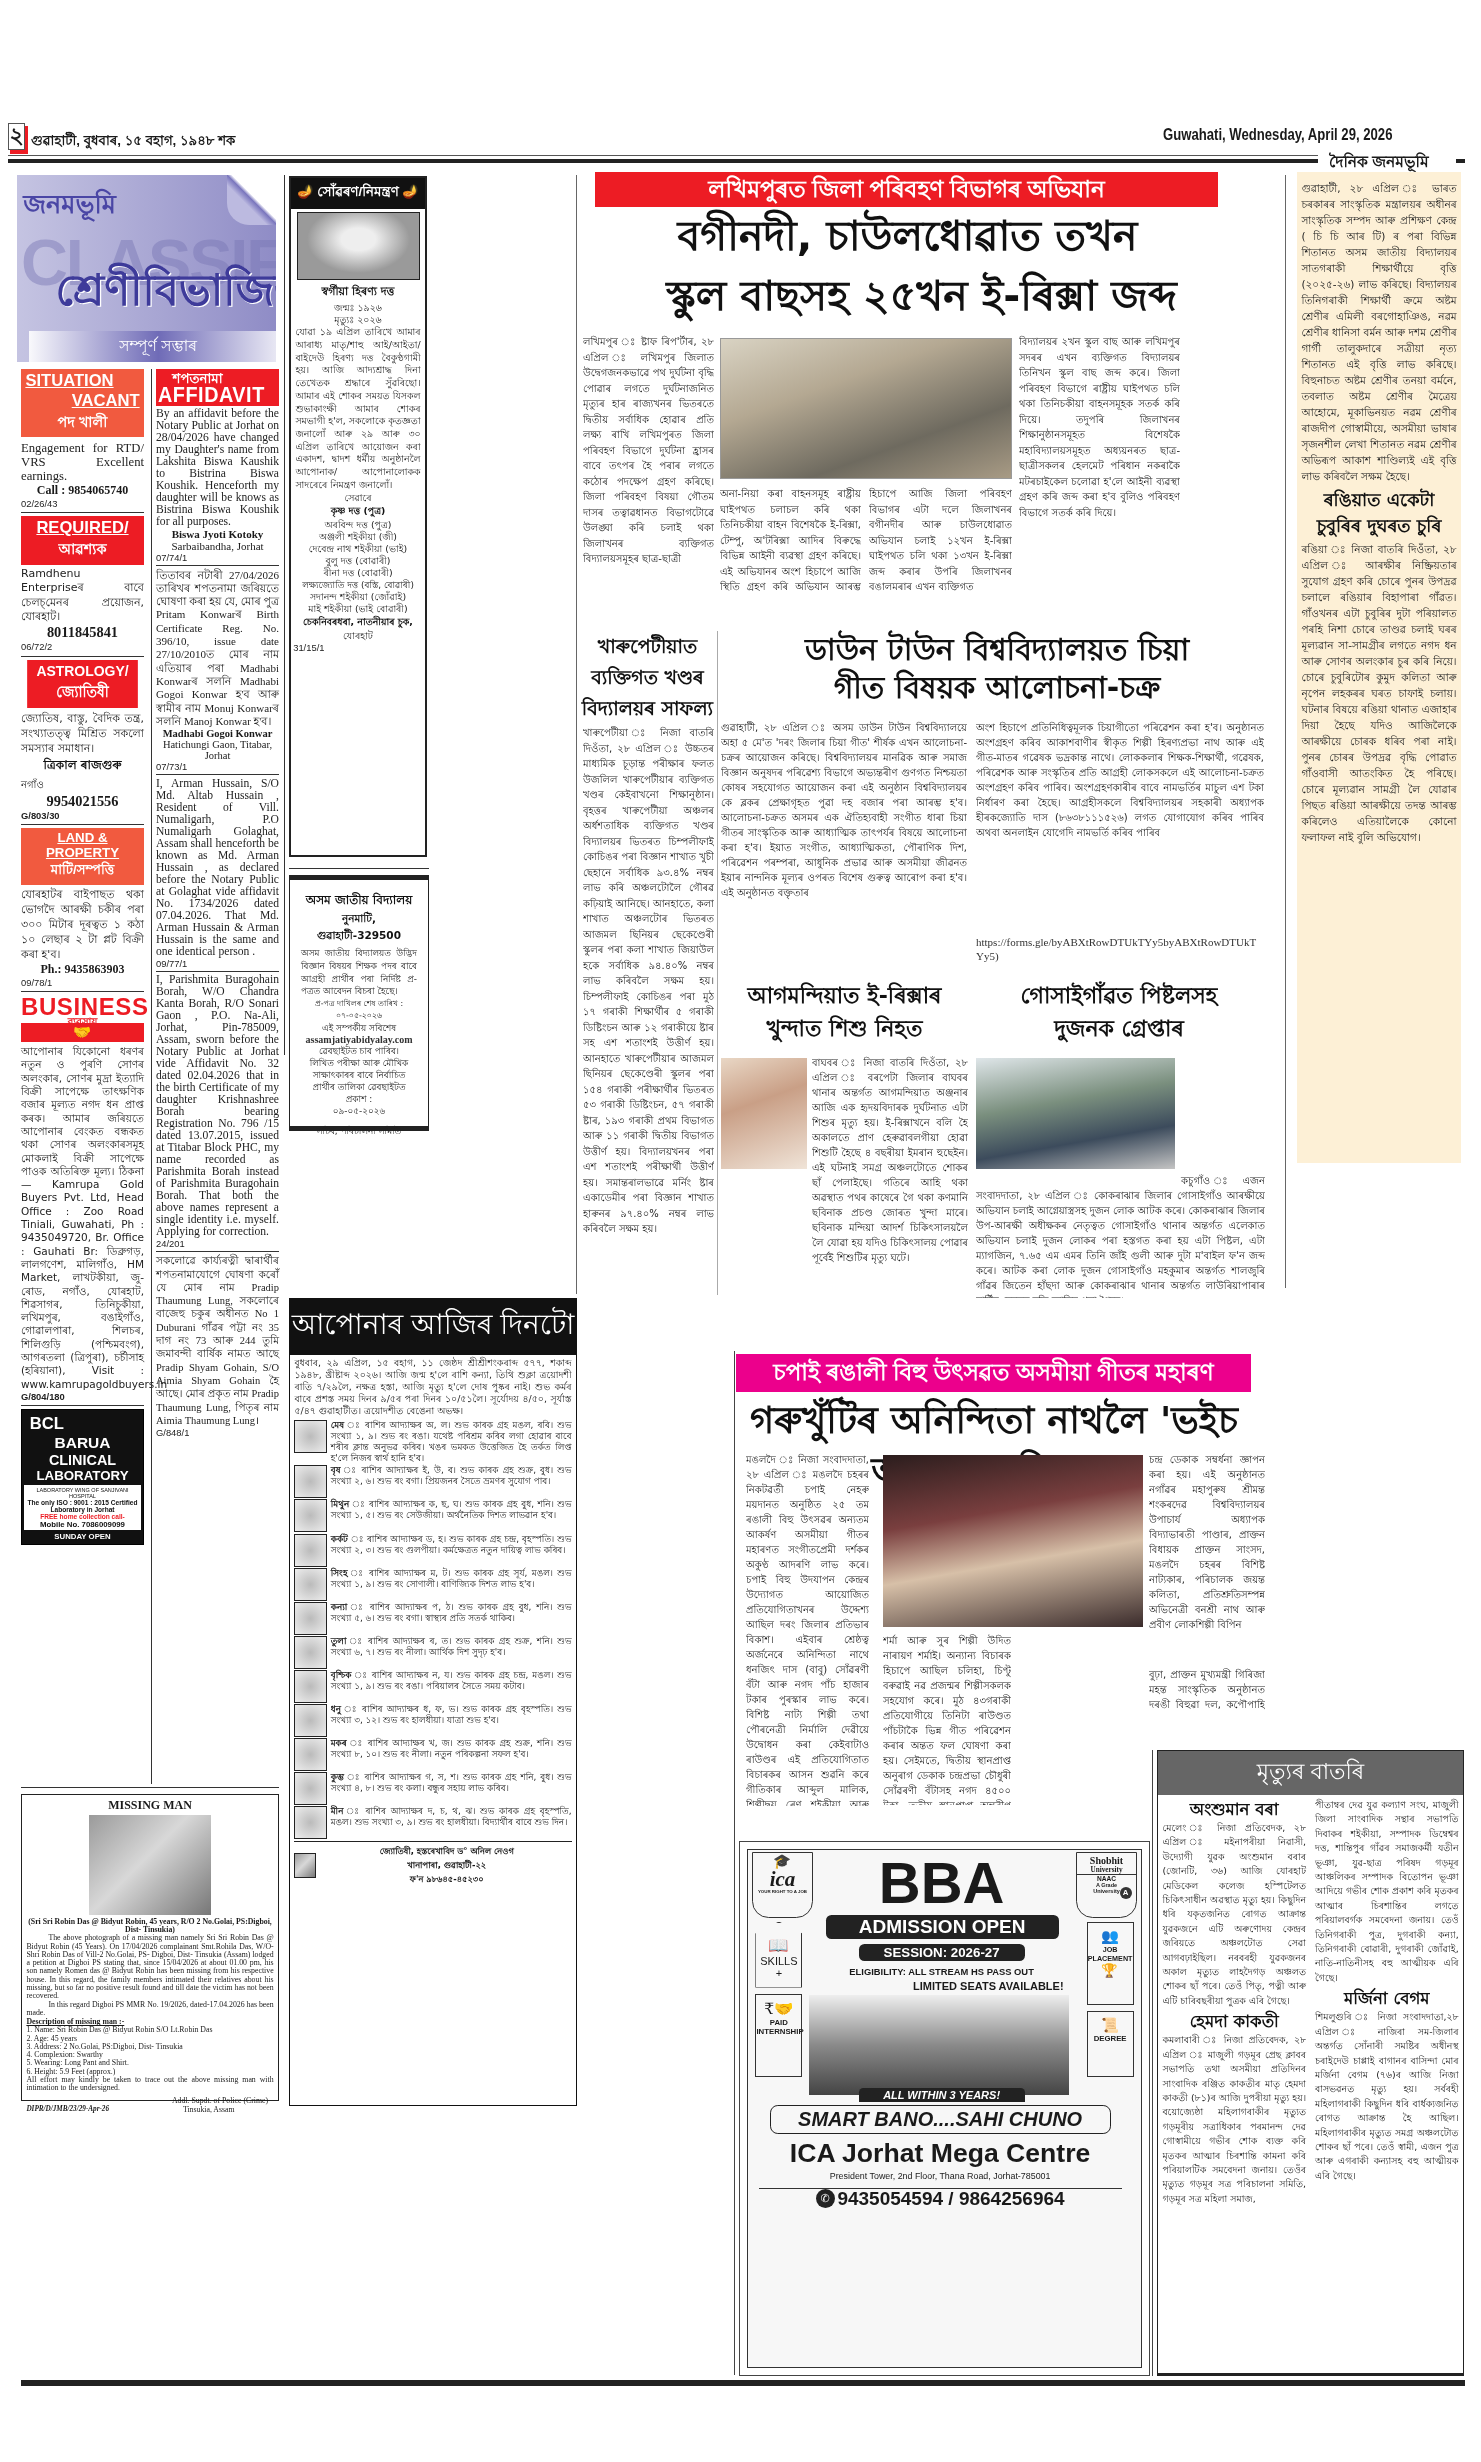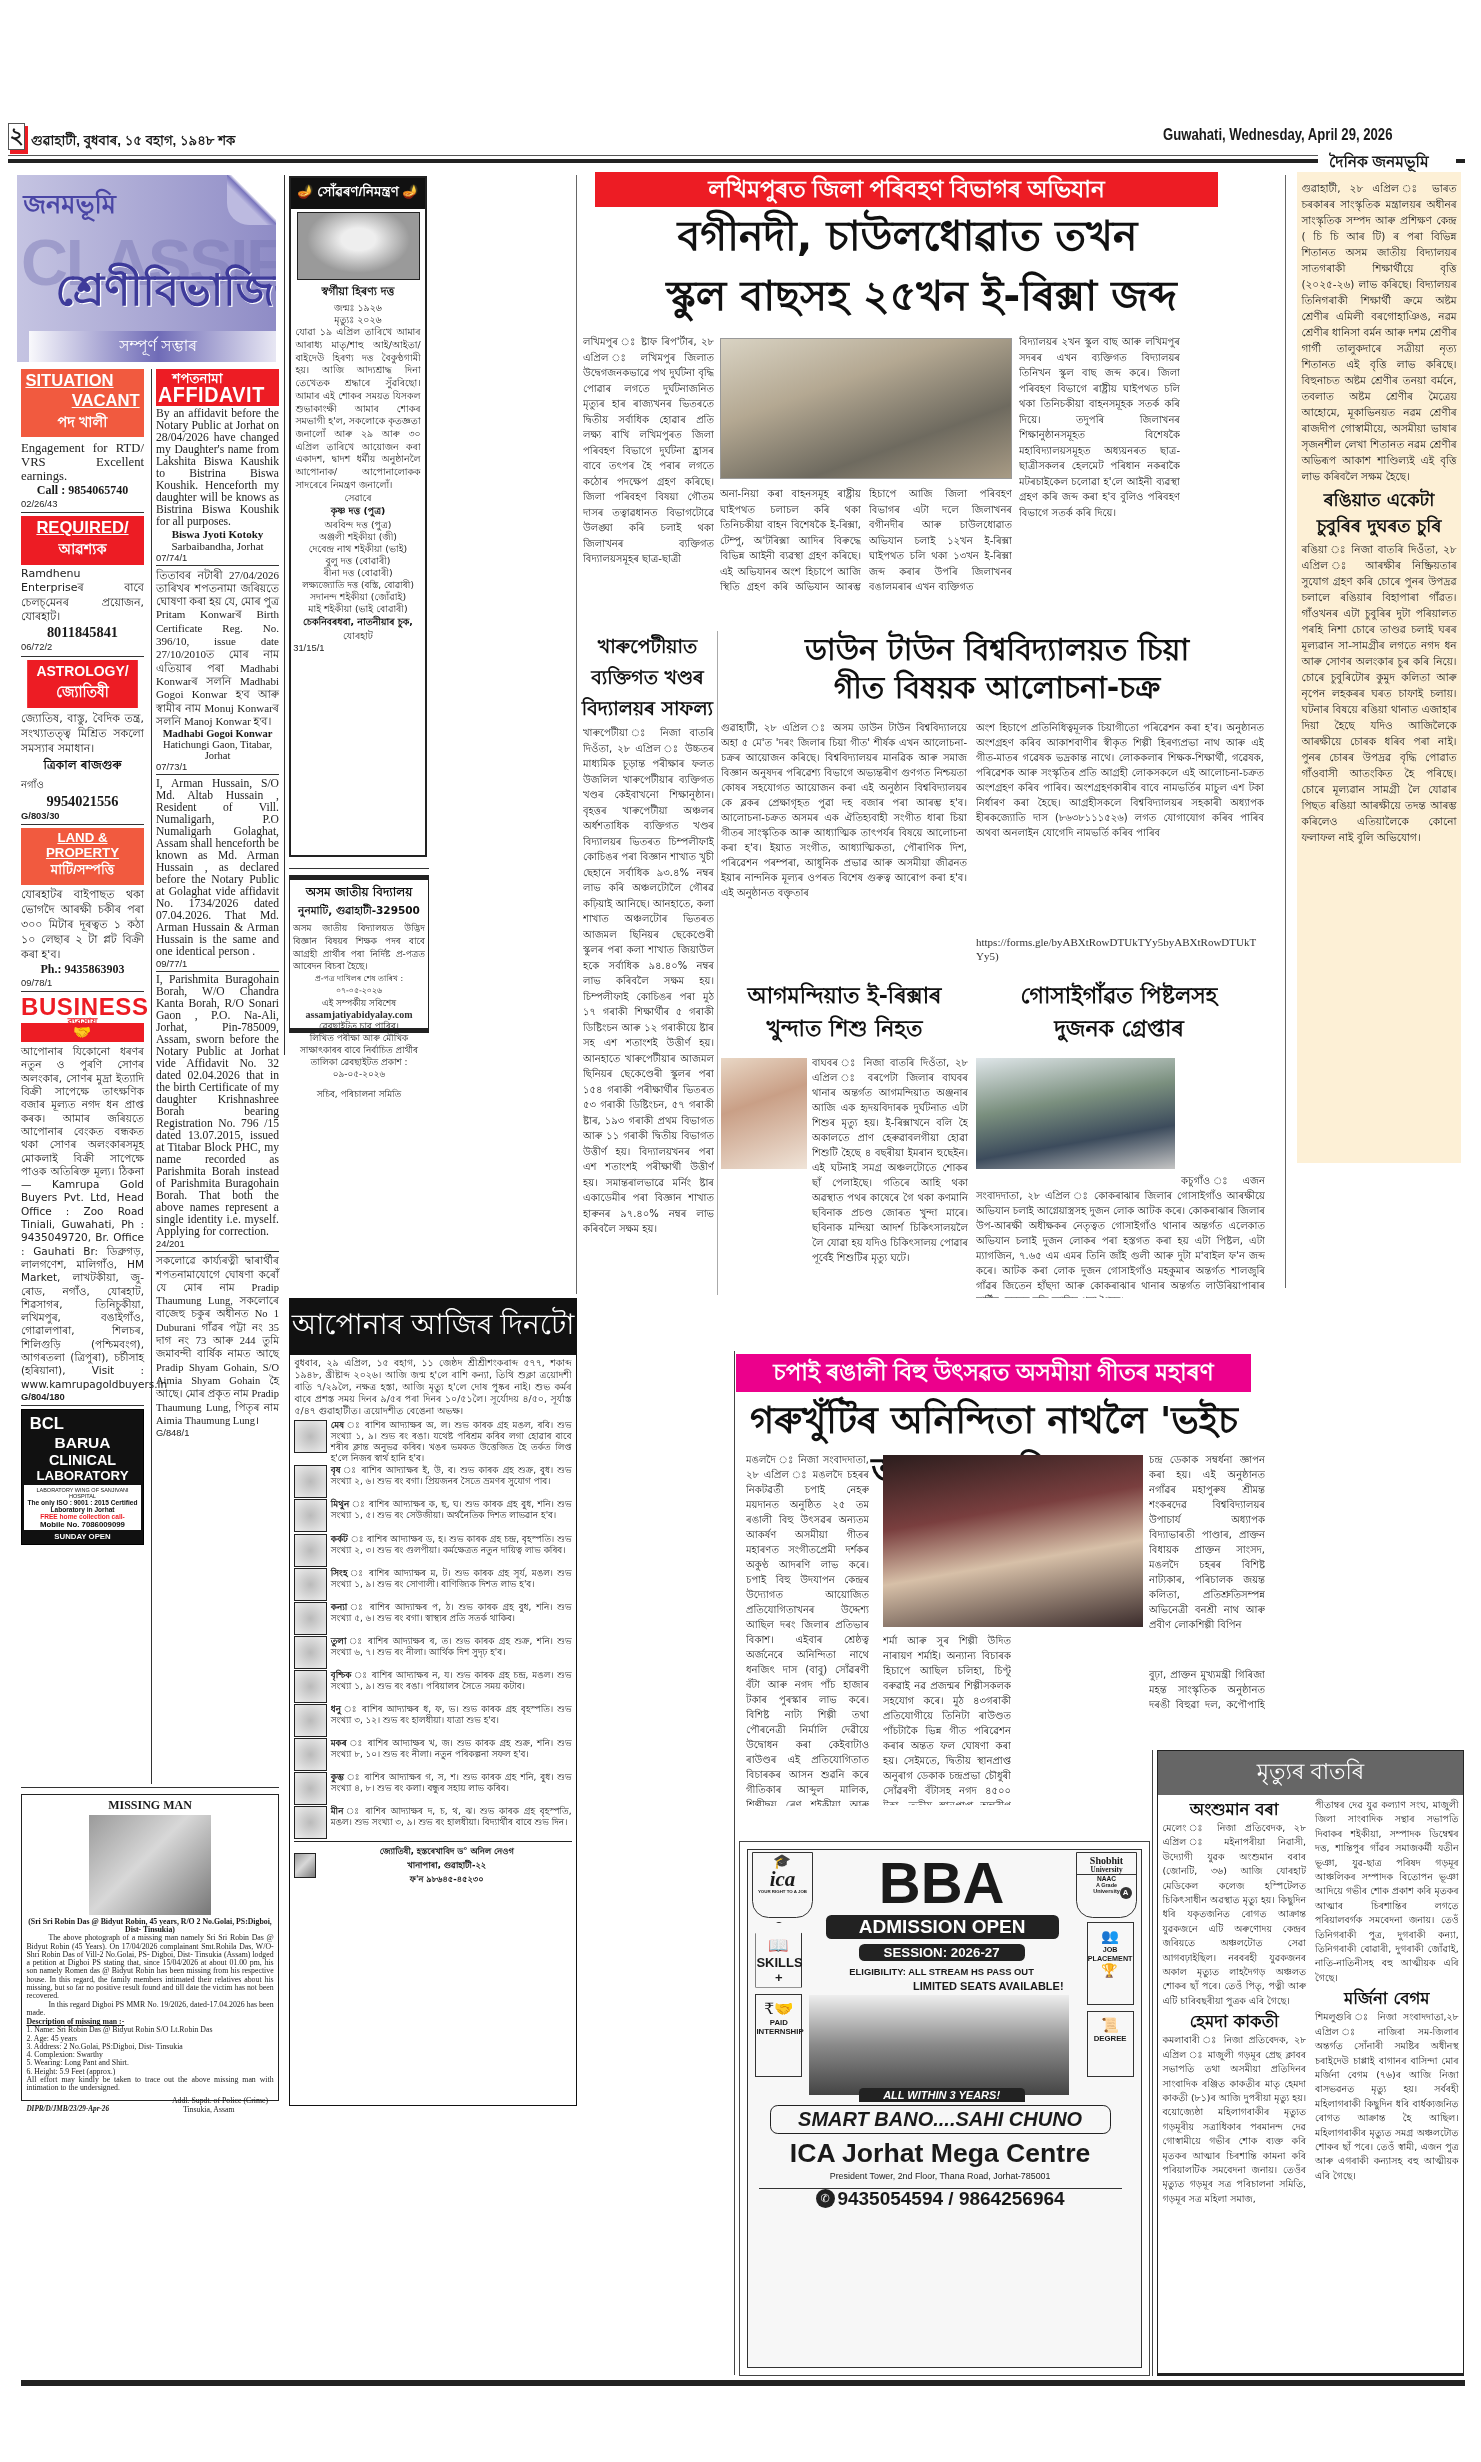--- a/index.html
+++ b/index.html
@@ -180,21 +180,21 @@
   <div class="txt-s" style="text-align:center;font-size:9.4px;line-height:12px">ৰীনা দত্ত (বোৱাৰী)</div>
   <div class="txt-s" style="text-align:center;font-size:8.9px;line-height:12px">লক্ষ্যজ্যোতি দত্ত (বস্তি, বোৱাৰী)</div>
   <div class="txt-s" style="text-align:center;font-size:9.4px;line-height:12px">সদানন্দ শইকীয়া (জোঁৱাই)</div>
   <div class="txt-s" style="text-align:center;font-size:9.4px;line-height:12px">মাই শইকীয়া (ভাই বোৱাৰী)</div>
   <div class="head-dark" style="font-size:9.4px">চেকনিবৰধৰা, নাতনীয়াৰ চুক,</div>
   <div class="txt-s" style="text-align:center;font-size:9.4px;line-height:12px">যোৰহাট</div>
   <div class="code" style="padding-left:2.2px">31/15/1</div>
 </div>
 
 <div class="abs hr" style="left:289px;top:868px;width:140px"></div>
-<div class="abs" data-name="school-vacancy-notice" style="left:289px;top:875px;width:140px;height:158px;border:1.7px solid #222;border-top:5.5px solid #222;border-bottom:5.5px solid #222;padding:3px">
+<div class="abs" data-name="school-vacancy-notice" style="left:289px;top:875px;width:140px;height:256px;border:1.7px solid #222;border-top:5.5px solid #222;border-bottom:5.5px solid #222;padding:11px">
   <div class="head-dark" style="font-size:12px">অসম জাতীয় বিদ্যালয়</div>
   <div class="head-dark" style="font-size:10.5px">নুনমাটি, গুৱাহাটী-329500</div>
   <div class="txt-s" style="font-size:8.9px;line-height:12.7px;margin-top:2.2px">অসম জাতীয় বিদ্যালয়ত উদ্ভিদ বিজ্ঞান বিষয়ৰ শিক্ষক পদৰ বাবে আগ্ৰহী প্ৰাৰ্থীৰ পৰা নিৰ্দিষ্ট প্ৰ-পত্ৰত আবেদন বিচৰা হৈছে।</div>
   <div class="txt-s" style="font-size:7.8px;line-height:12px;text-align:center">প্ৰ-পত্ৰ দাখিলৰ শেষ তাৰিখ : ০৭-০৫-২০২৬</div>
   <div class="txt-s" style="font-size:8.9px;text-align:center;line-height:12px">এই সম্পৰ্কীয় সবিশেষ</div>
   <div class="serif" data-name="school-website-link" style="font-size:10px;text-align:center;font-weight:bold;color:#333">assamjatiyabidyalay.com</div>
   <div class="txt-s" style="font-size:8.9px;text-align:center;line-height:12px">ৱেবছাইটত চাব পাৰিব।</div>
   <div class="txt-s" style="font-size:8.9px;text-align:center;line-height:12px">লিখিত পৰীক্ষা আৰু মৌখিক সাক্ষাৎকাৰৰ বাবে নিৰ্বাচিত প্ৰাৰ্থীৰ তালিকা ৱেবছাইটত প্ৰকাশ :</div>
   <div class="txt-s" style="font-size:8.9px;text-align:center;line-height:12px">০৯-০৫-২০২৬</div>
   <div class="txt-s" style="font-size:8.9px;text-align:center;line-height:12px;margin-top:7.8px">সচিব, পৰিচালনা সমিতি</div>
@@ -347,21 +347,21 @@
       <div class="sans" style="font-size:5.5px;font-weight:bold">University</div>
       <div class="sans" data-name="naac-grade-badge" style="position:absolute;right:4.4px;top:34px;width:12px;height:12px;border-radius:50%;background:#333;color:#fff;font-size:7.8px;font-weight:bold;line-height:12px">A</div>
     </div>
     <div class="sans" data-name="admission-open-badge" style="position:absolute;left:78px;top:65px;width:233px;background:#222;color:#fff;border-radius:5.5px;font-size:19px;font-weight:bold;text-align:center;padding:1.1px 0">ADMISSION OPEN</div>
     <div class="sans" data-name="session-badge" style="position:absolute;left:111px;top:94px;width:166px;background:#222;color:#fff;border-radius:5.5px;font-size:13.3px;font-weight:bold;text-align:center;padding:1.1px 0">SESSION: 2026-27</div>
     <div class="sans" data-name="eligibility-text" style="position:absolute;left:72px;top:116px;width:244px;text-align:center;font-size:9.4px;font-weight:bold">ELIGIBILITY: ALL STREAM HS PASS OUT</div>
     <div class="sans" data-name="limited-seats-text" style="position:absolute;left:72px;top:130px;width:244px;text-align:right;font-size:11px;font-weight:bold">LIMITED SEATS AVAILABLE!</div>
 
     <div data-name="feature-skills" style="position:absolute;left:7.8px;top:72px;width:47px;height:66px;border:1.1px solid #333;text-align:center;clip-path:polygon(50% 0,100% 18%,100% 100%,0 100%,0 18%)">
       <div data-name="book-icon" style="font-size:16.6px;margin-top:13.3px">📖</div>
-      <div class="sans" style="font-size:13px;font-weight:bold">SKILLS +</div>
+      <div class="sans" style="font-size:11px;font-weight:normal">SKILLS +</div>
     </div>
     <div data-name="feature-internship" style="position:absolute;left:7.8px;top:144px;width:47px;height:83px;border:1.1px solid #333;text-align:center">
       <div data-name="rupee-handshake-icon" style="font-size:15.5px;margin-top:5.5px">₹🤝</div>
       <div class="sans" style="font-size:7.8px;font-weight:bold">PAID INTERNSHIP</div>
     </div>
     <div data-name="feature-job" style="position:absolute;right:7.8px;top:72px;width:47px;height:83px;border:1.1px solid #333;text-align:center">
       <div data-name="people-icon" style="font-size:14.4px;margin-top:5.5px">👥</div>
       <div class="sans" style="font-size:7.2px;font-weight:bold">JOB PLACEMENT</div>
       <div data-name="trophy-icon" style="font-size:13.3px">🏆</div>
     </div>

